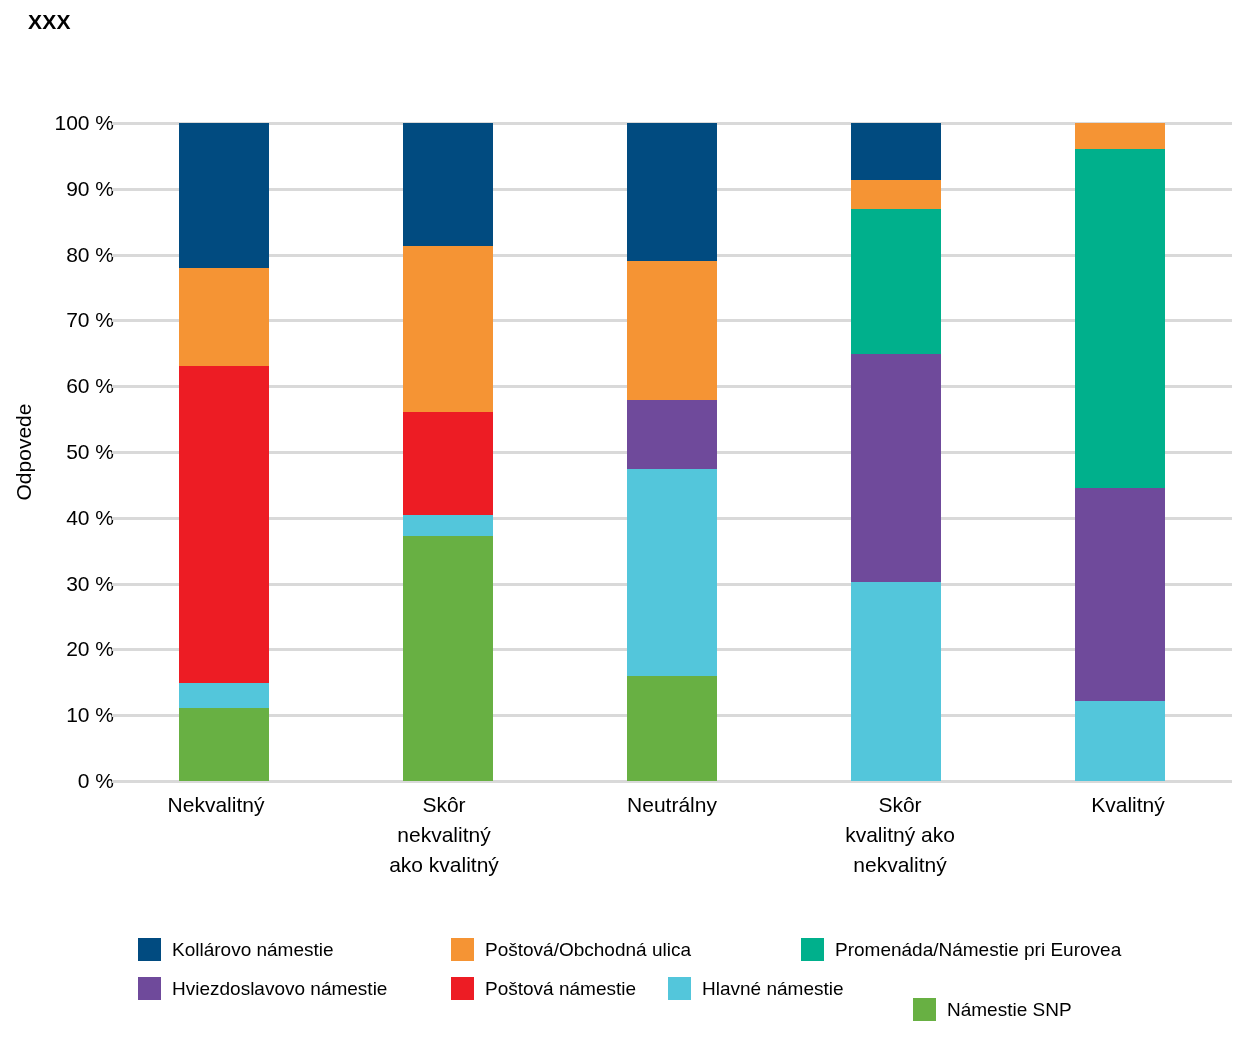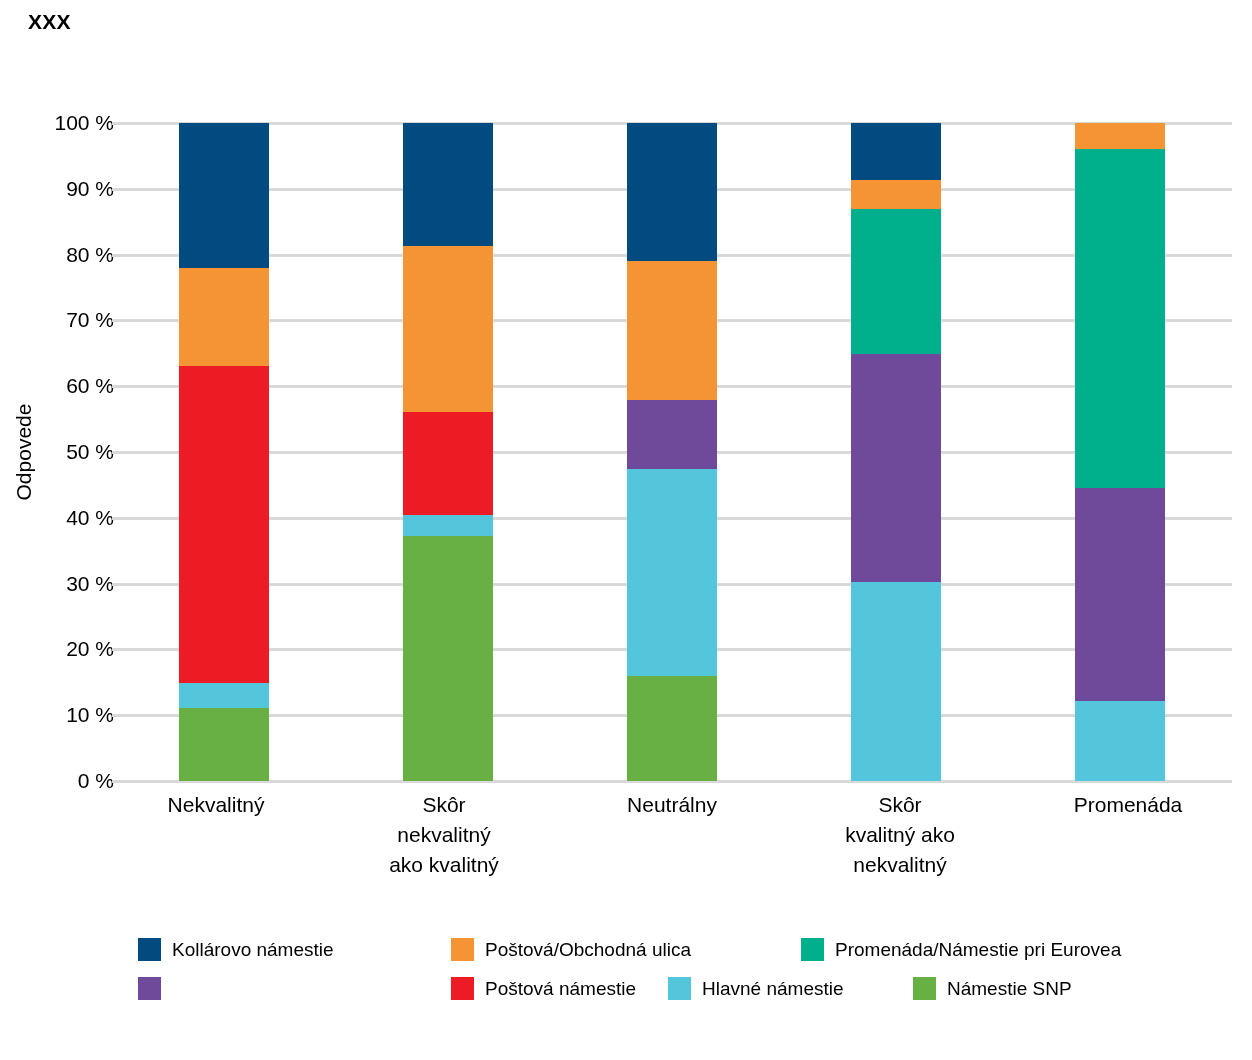--- a/index.html
+++ b/index.html
@@ -231,50 +231,51 @@
 
   <div class="xlabels" id="xlabels">
       <div class="xlabel">Nekvalitný</div>
       <div class="xlabel">Skôr
 nekvalitný
 ako kvalitný</div>
       <div class="xlabel">Neutrálny</div>
       <div class="xlabel">Skôr
 kvalitný ako
 nekvalitný</div>
-      <div class="xlabel">Promenáda</div>
+      <div class="xlabel">Kvalitný</div>
     </div>
 
   <div class="legend">
     <div class="legend-row" id="legend-row-1">
         <div class="legend-item" style="width: 313px;">
           <span class="swatch" style="background: rgb(1, 75, 128);"></span>
           <span class="legend-text">Kollárovo námestie</span>
         </div>
         <div class="legend-item" style="width: 350px;">
           <span class="swatch" style="background: rgb(245, 148, 52);"></span>
           <span class="legend-text">Poštová/Obchodná ulica</span>
         </div>
         <div class="legend-item" style="width: auto;">
           <span class="swatch" style="background: rgb(0, 176, 140);"></span>
           <span class="legend-text">Promenáda/Námestie pri Eurovea</span>
         </div>
       </div>
     <div class="legend-row" id="legend-row-2">
         <div class="legend-item" style="width: 313px;">
           <span class="swatch" style="background: rgb(111, 74, 155);"></span>
+          <span class="legend-text">Hviezdoslavovo námestie</span>
         </div>
         <div class="legend-item" style="width: 217px;">
           <span class="swatch" style="background: rgb(237, 28, 36);"></span>
           <span class="legend-text">Poštová námestie</span>
         </div>
         <div class="legend-item" style="width: 245px;">
           <span class="swatch" style="background: rgb(83, 198, 219);"></span>
           <span class="legend-text">Hlavné námestie</span>
         </div>
-        <div class="legend-item" style="width: auto;">
+        <div class="legend-item" style="width: auto; margin-top: 21px;">
           <span class="swatch" style="background: rgb(104, 176, 67);"></span>
           <span class="legend-text">Námestie SNP</span>
         </div>
       </div>
   </div>
 
 </div>
 
 </body></html>

